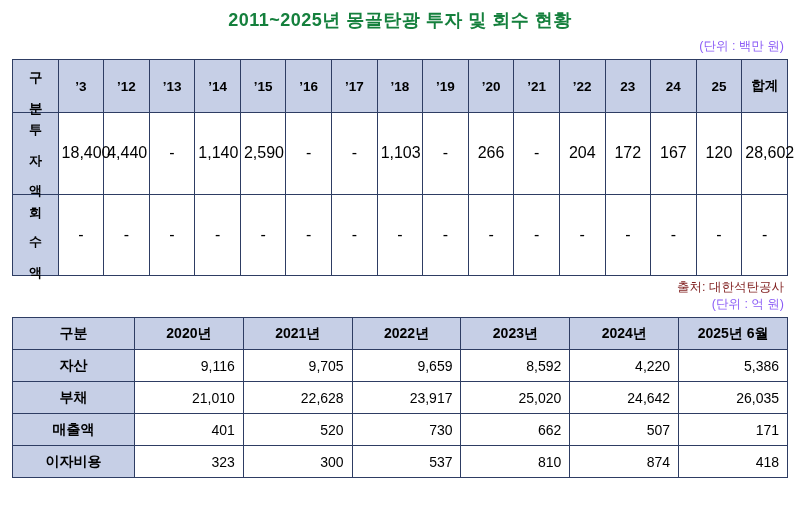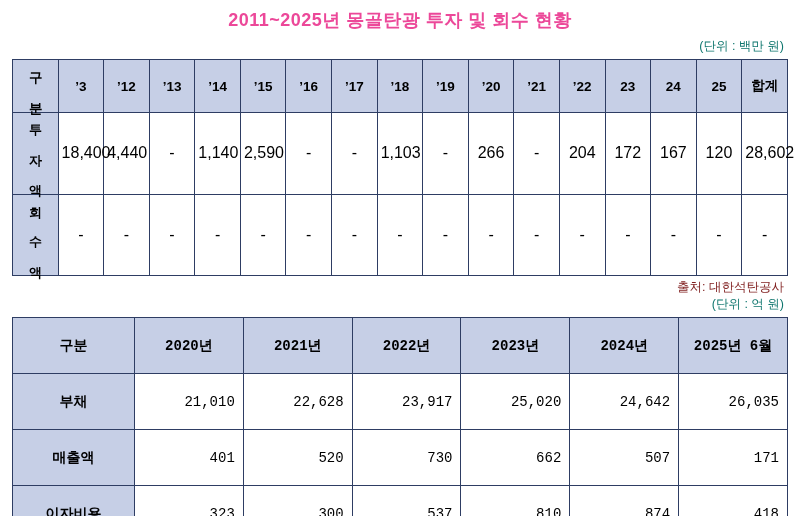--- a/index.html
+++ b/index.html
@@ -21,26 +21,26 @@
     position: relative;
     box-sizing: border-box;
     padding: 0 12px;
   }
   .title {
     text-align: center;
     font-size: 18px;
     font-weight: bold;
     letter-spacing: 0.5px;
     margin: 8px 0 6px 0;
-    color: #ec4899;
+    color: #15803d;
   }
   .unit-line {
     text-align: right;
     font-size: 12.5px;
-    color: #0f766e;
+    color: #8b5cf6;
     margin: 0 4px 4px 0;
   }
   .source-line {
     text-align: right;
     font-size: 12.5px;
     color: #7f1d1d;
     margin: 3px 4px 0 0;
   }
   table {
     border-collapse: collapse;
@@ -93,23 +93,22 @@
   .t2wrap {
     margin-top: 2px;
   }
   .t2 {
     border: 1.5px solid #2e3d63;
   }
   .t2 th, .t2 td {
     border: 1px solid #2e3d63;
     font-size: 14px;
     height: 27px;
-    padding: 14px 8px;
+    padding: 2px 8px;
     vertical-align: middle;
-    font-family: Liberation Mono, monospace;
   }
   .t2 thead th {
     background: #c6cfe6;
     font-weight: bold;
     text-align: center;
   }
   .t2 td.rowlabel {
     background: #c6cfe6;
     font-weight: bold;
     text-align: center;
@@ -211,20 +210,29 @@
           <th>2020년</th>
           <th>2021년</th>
           <th>2022년</th>
           <th>2023년</th>
           <th>2024년</th>
           <th>2025년 6월</th>
         </tr>
       </thead>
       <tbody>
         <tr>
+          <td class="rowlabel">자산</td>
+          <td class="num">9,116</td>
+          <td class="num">9,705</td>
+          <td class="num">9,659</td>
+          <td class="num">8,592</td>
+          <td class="num">4,220</td>
+          <td class="num">5,386</td>
+        </tr>
+        <tr>
           <td class="rowlabel">부채</td>
           <td class="num">21,010</td>
           <td class="num">22,628</td>
           <td class="num">23,917</td>
           <td class="num">25,020</td>
           <td class="num">24,642</td>
           <td class="num">26,035</td>
         </tr>
         <tr>
           <td class="rowlabel">매출액</td>

